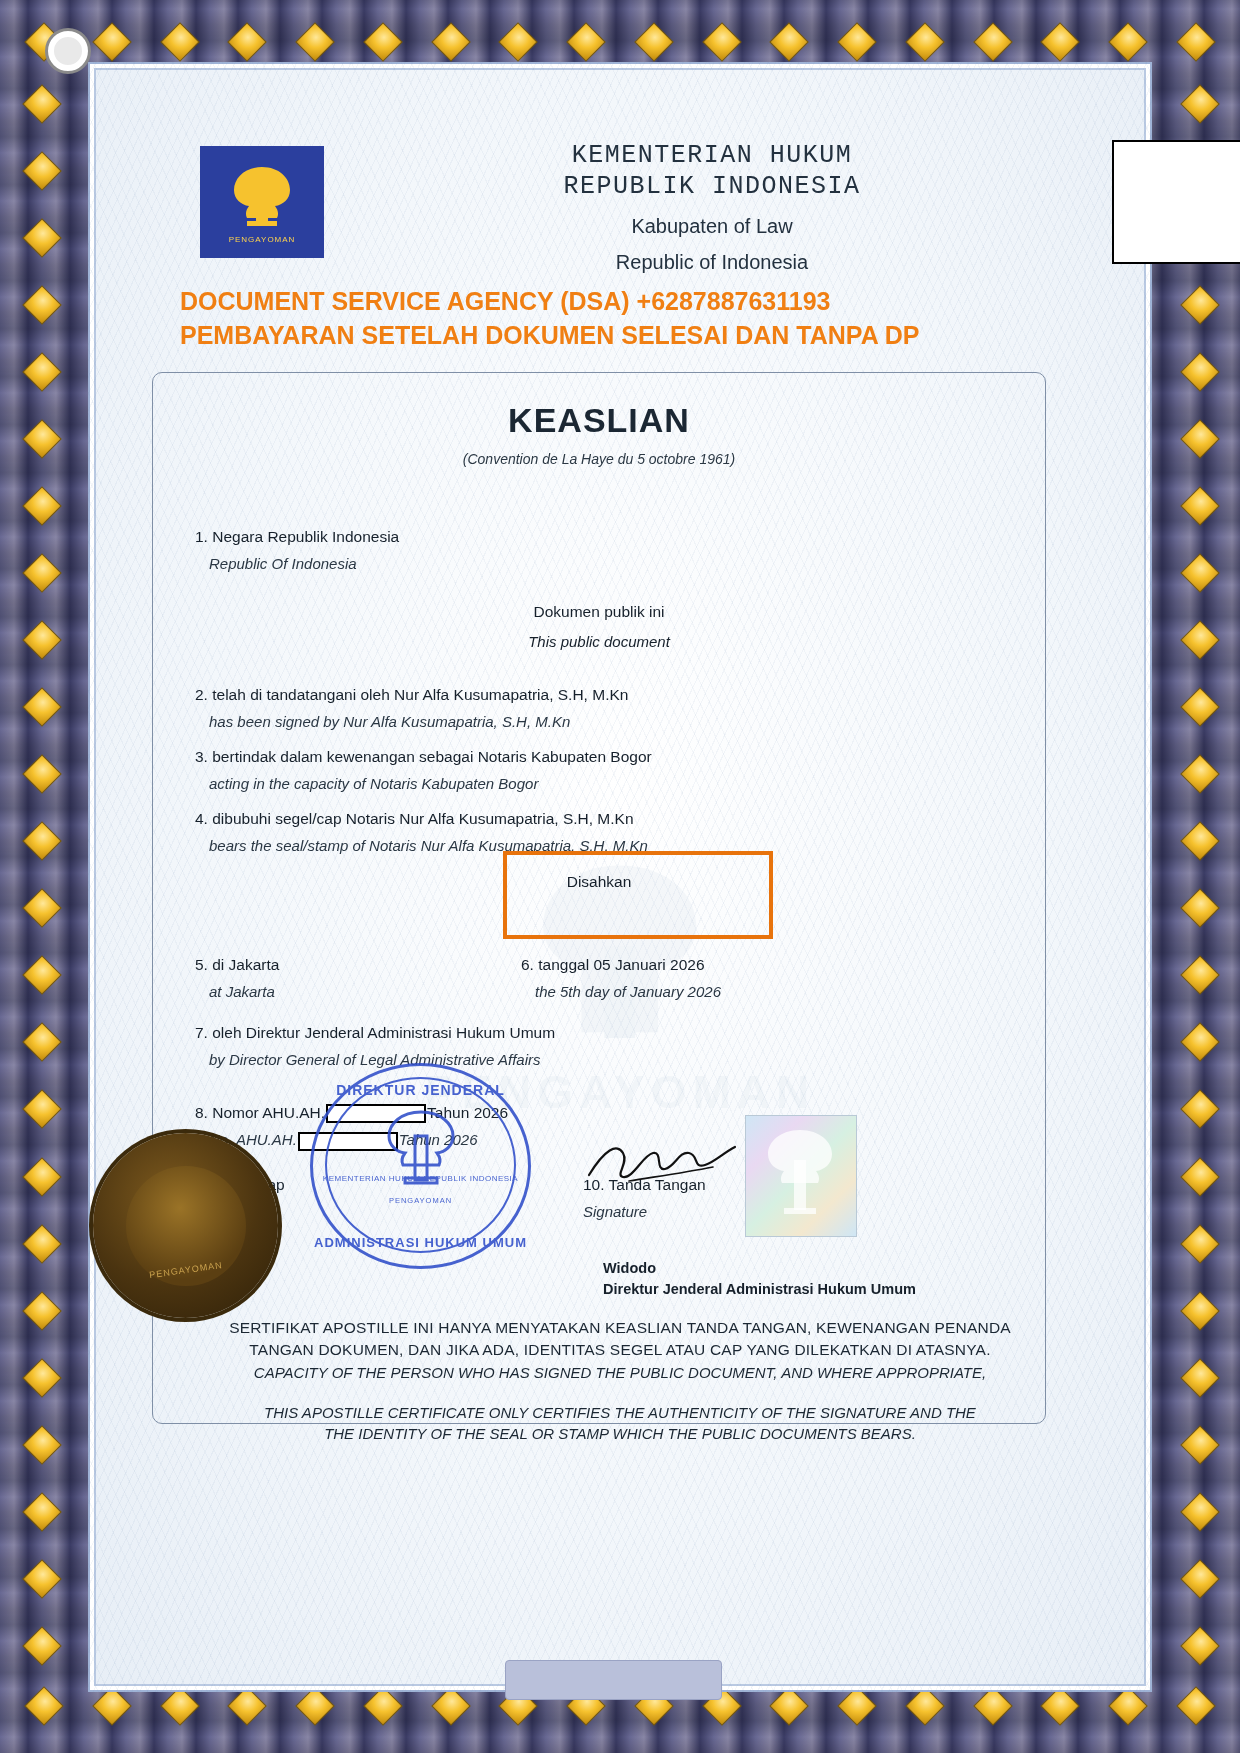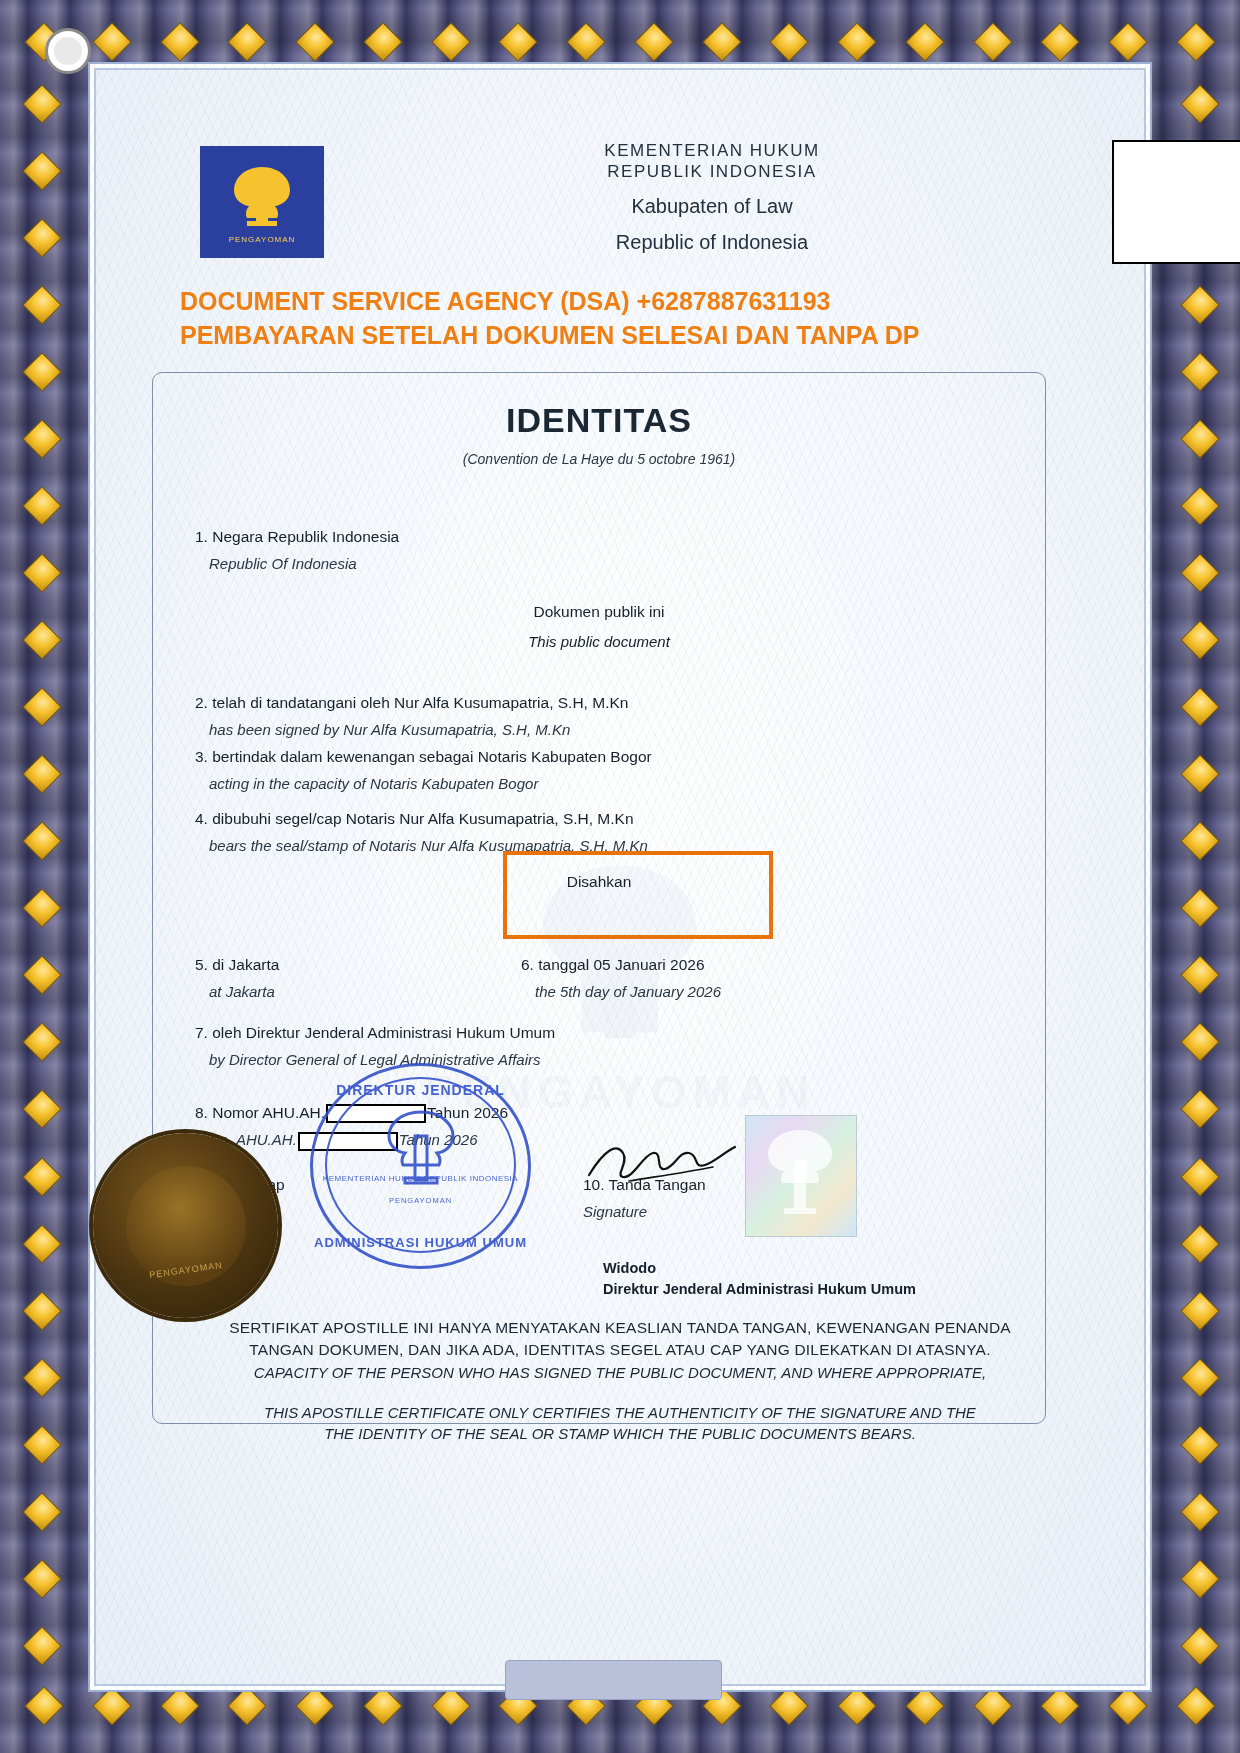--- a/index.html
+++ b/index.html
@@ -110,24 +110,25 @@
     color: #ffd34d;
     letter-spacing: 1px;
     margin-top: 2px;
   }
   .header-text {
     flex: 1;
     text-align: center;
     padding-left: 20px;
   }
   .ministry-id {
-    font-size: 17px;
+    font-size: 25px;
     letter-spacing: 1.5px;
     color: #23313f;
     line-height: 1.25;
+    font-family: Liberation Mono, monospace;
   }
   .ministry-en {
     font-size: 20px;
     color: #23313f;
     line-height: 1.3;
     margin-top: 10px;
   }
   .header-blank-box {
     position: absolute;
     left: 912px; top: 0px;
@@ -487,35 +488,35 @@
       <div class="header-blank-box"></div>
     </div>
 
     <div class="promo" style="left:92px; top:222px;">
       <div>DOCUMENT SERVICE AGENCY (DSA) +6287887631193</div>
       <div>PEMBAYARAN SETELAH DOKUMEN SELESAI DAN TANPA DP</div>
     </div>
 
     <div class="panel" style="left:64px; top:310px;">
 
-      <div class="apostille-title">IDENTITAS</div>
+      <div class="apostille-title">KEASLIAN</div>
       <div class="apostille-sub">(Convention de La Haye du 5 octobre 1961)</div>
 
       <div class="field" style="left:42px; top:152px;">
         <span>1.</span>
         <span>Negara Republik Indonesia</span>
         <span class="en">Republic Of Indonesia</span>
       </div>
 
       <div class="center-field" style="top:230px;">
         <span>Dokumen publik ini</span>
         <span class="en">This public document</span>
       </div>
 
-      <div class="field" style="left:42px; top:318px;">
+      <div class="field" style="left:42px; top:310px;">
         <span>2.</span>
         <span>telah di tandatangani oleh Nur Alfa Kusumapatria, S.H, M.Kn</span>
         <span class="en">has been signed by Nur Alfa Kusumapatria, S.H, M.Kn</span>
       </div>
 
       <div class="field" style="left:42px; top:372px;">
         <span>3.</span>
         <span>bertindak dalam kewenangan sebagai Notaris Kabupaten Bogor</span>
         <span class="en">acting in the capacity of Notaris Kabupaten Bogor</span>
       </div>

